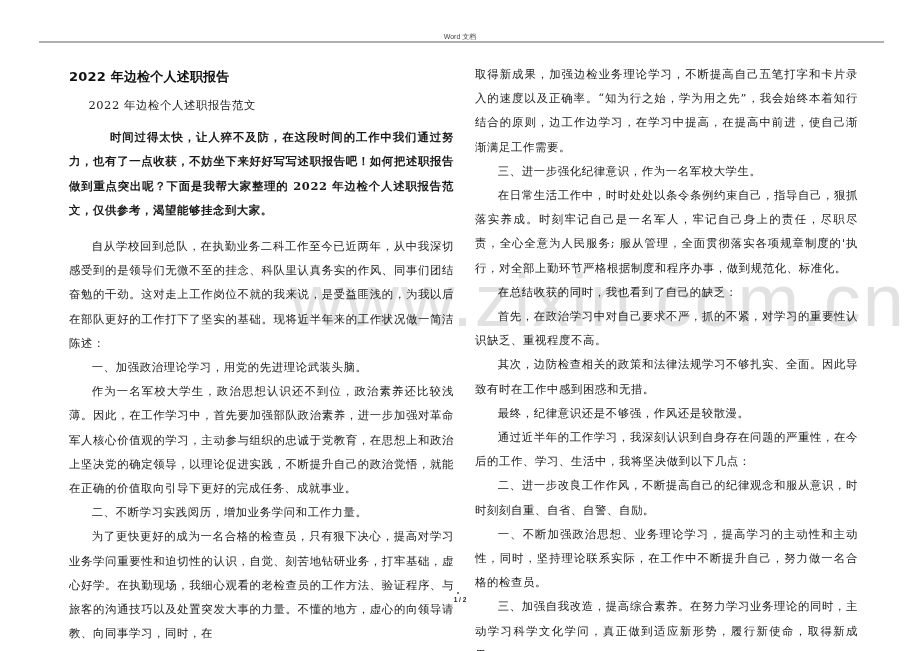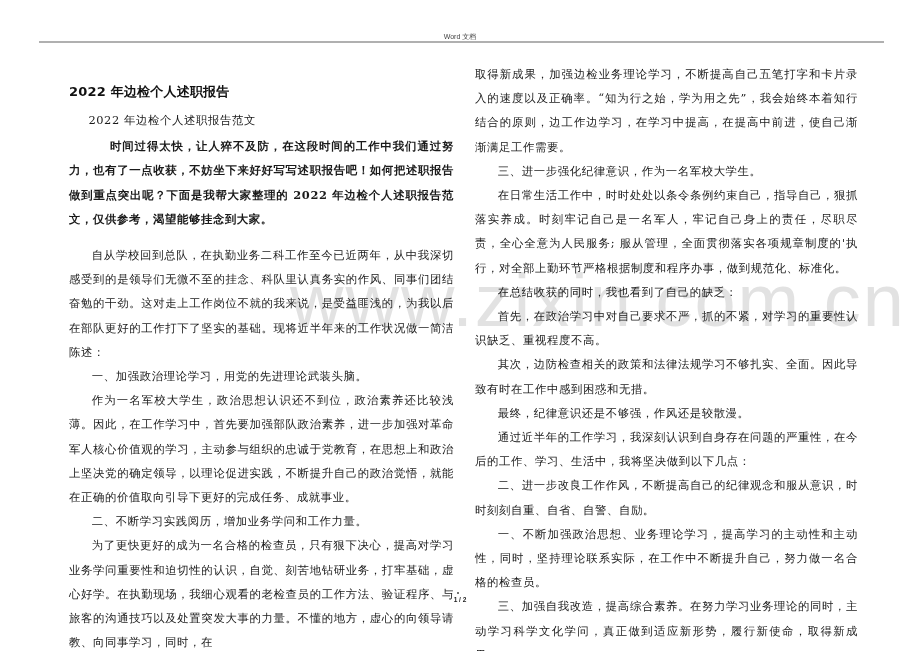--- a/index.html
+++ b/index.html
@@ -5,24 +5,24 @@
   html, body { margin: 0; padding: 0; background: #ffffff; }
   body { width: 920px; height: 651px; position: relative; overflow: hidden;
          font-family: "DejaVu Serif", "Liberation Serif", serif; color: #1a1a1a; }
   .header-label { position: absolute; top: 32px; left: 0; width: 920px; text-align: center;
                   font-family: "Liberation Sans", "DejaVu Sans", sans-serif; font-size: 7px; color: #444; }
   .rule-full { position: absolute; top: 41px; left: 39px; width: 845px; height: 2px; background: #b0b0b0; }
   .col { position: absolute; top: 62px; width: 385px; font-size: 11.4px; line-height: 24.2px; }
   .col.left { left: 69px; }
   .col.right { left: 475px; width: 383px; }
   .doc-title { font-family: "DejaVu Sans", "Liberation Sans", sans-serif; font-size: 13px; font-weight: bold;
-               color: #111; margin: 20px 0 6px 0; line-height: 20px; letter-spacing: 0.2px; }
+               color: #111; margin: 5px 0 6px 0; line-height: 20px; letter-spacing: 0.2px; }
   p { margin: 0; text-indent: 2em; text-align: justify; letter-spacing: 0.6px; }
   p.cont { text-indent: 0; }
-  p.subtitle { text-indent: 1.7em; margin-bottom: 2px; }
+  p.subtitle { text-indent: 1.7em; margin-bottom: 8px; }
   p.intro { text-indent: 3.6em; font-weight: bold; }
   .gap { height: 12px; }
   .watermark { position: absolute; left: 290px; top: 264px; font-family: "Liberation Sans", "DejaVu Sans", sans-serif;
                font-size: 74px; color: rgba(180,180,180,0.38); letter-spacing: 2px; white-space: nowrap;
                pointer-events: none; line-height: 74px; }
   .page-num { position: absolute; top: 596px; left: 0; width: 920px; text-align: center;
               font-family: "Liberation Sans", "DejaVu Sans", sans-serif; font-size: 6.5px; font-weight: bold; color: #222; }
   .dot { position: absolute; left: 457px; top: 592px; width: 2px; height: 2px; background: #777; }
 </style>
 </head>

